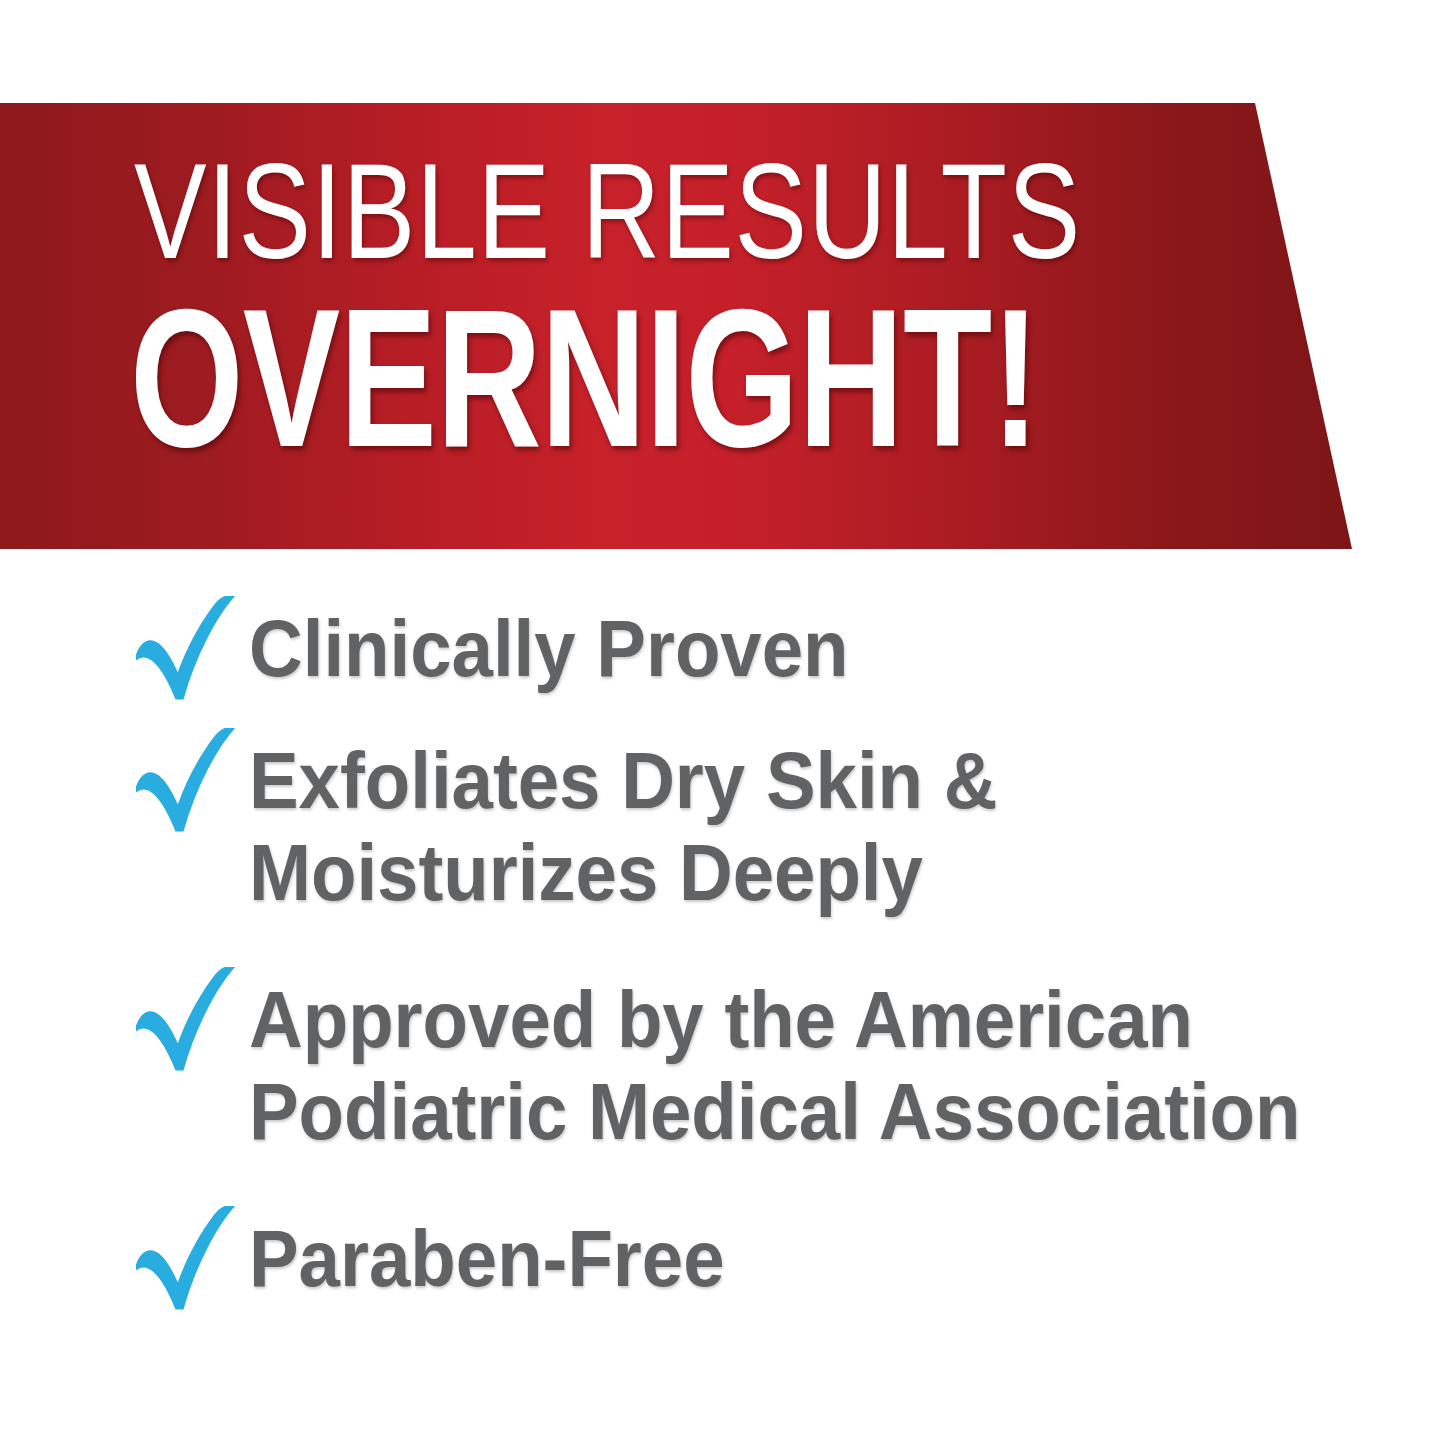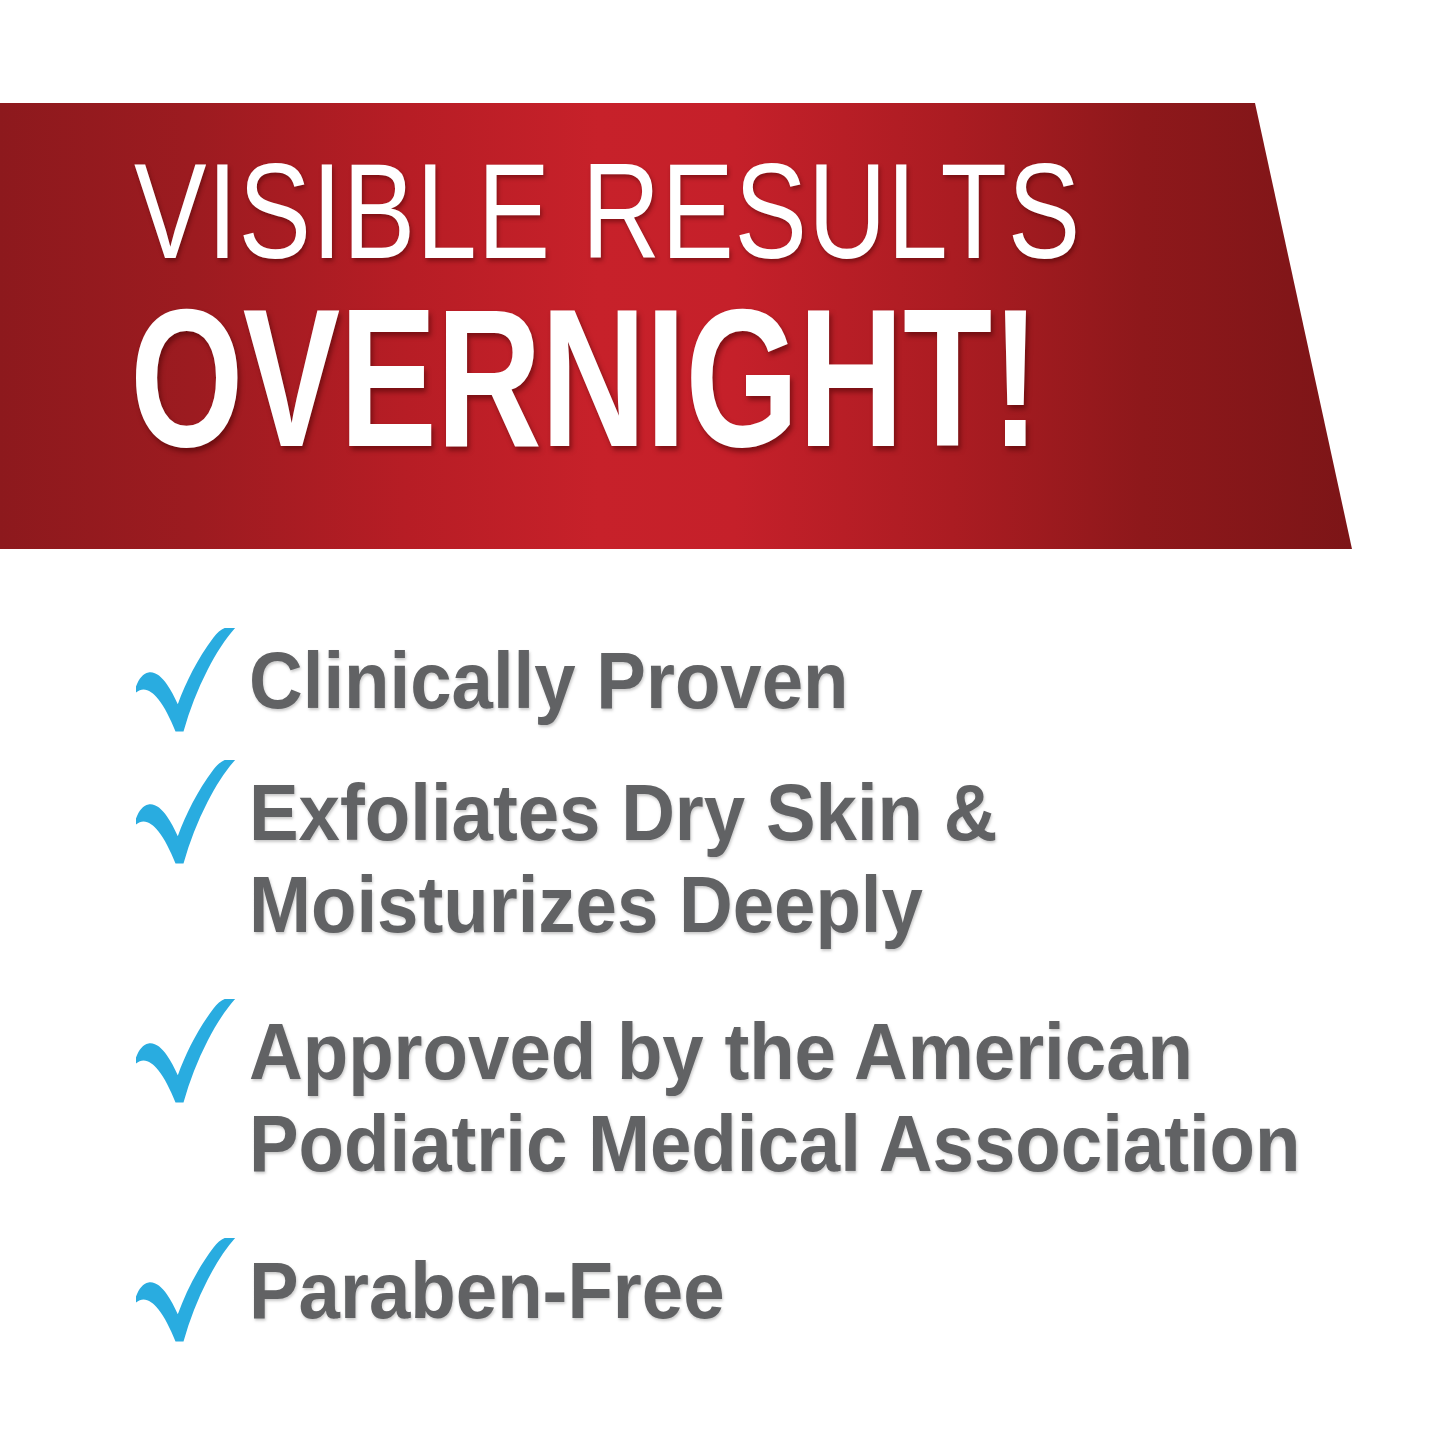--- a/index.html
+++ b/index.html
@@ -83,21 +83,21 @@
     white-space: nowrap;
     transform: scaleX(0.745);
     transform-origin: left top;
     text-shadow: 3px 4px 6px rgba(60, 0, 0, 0.5);
   }
 
   
   .benefits {
     position: absolute;
     left: 0;
-    top: 623px;
+    top: 591px;
     width: 1445px;
   }
 
   .benefit-row {
     position: relative;
     display: block;
     min-height: 1px;
   }
 
   .check-icon {

